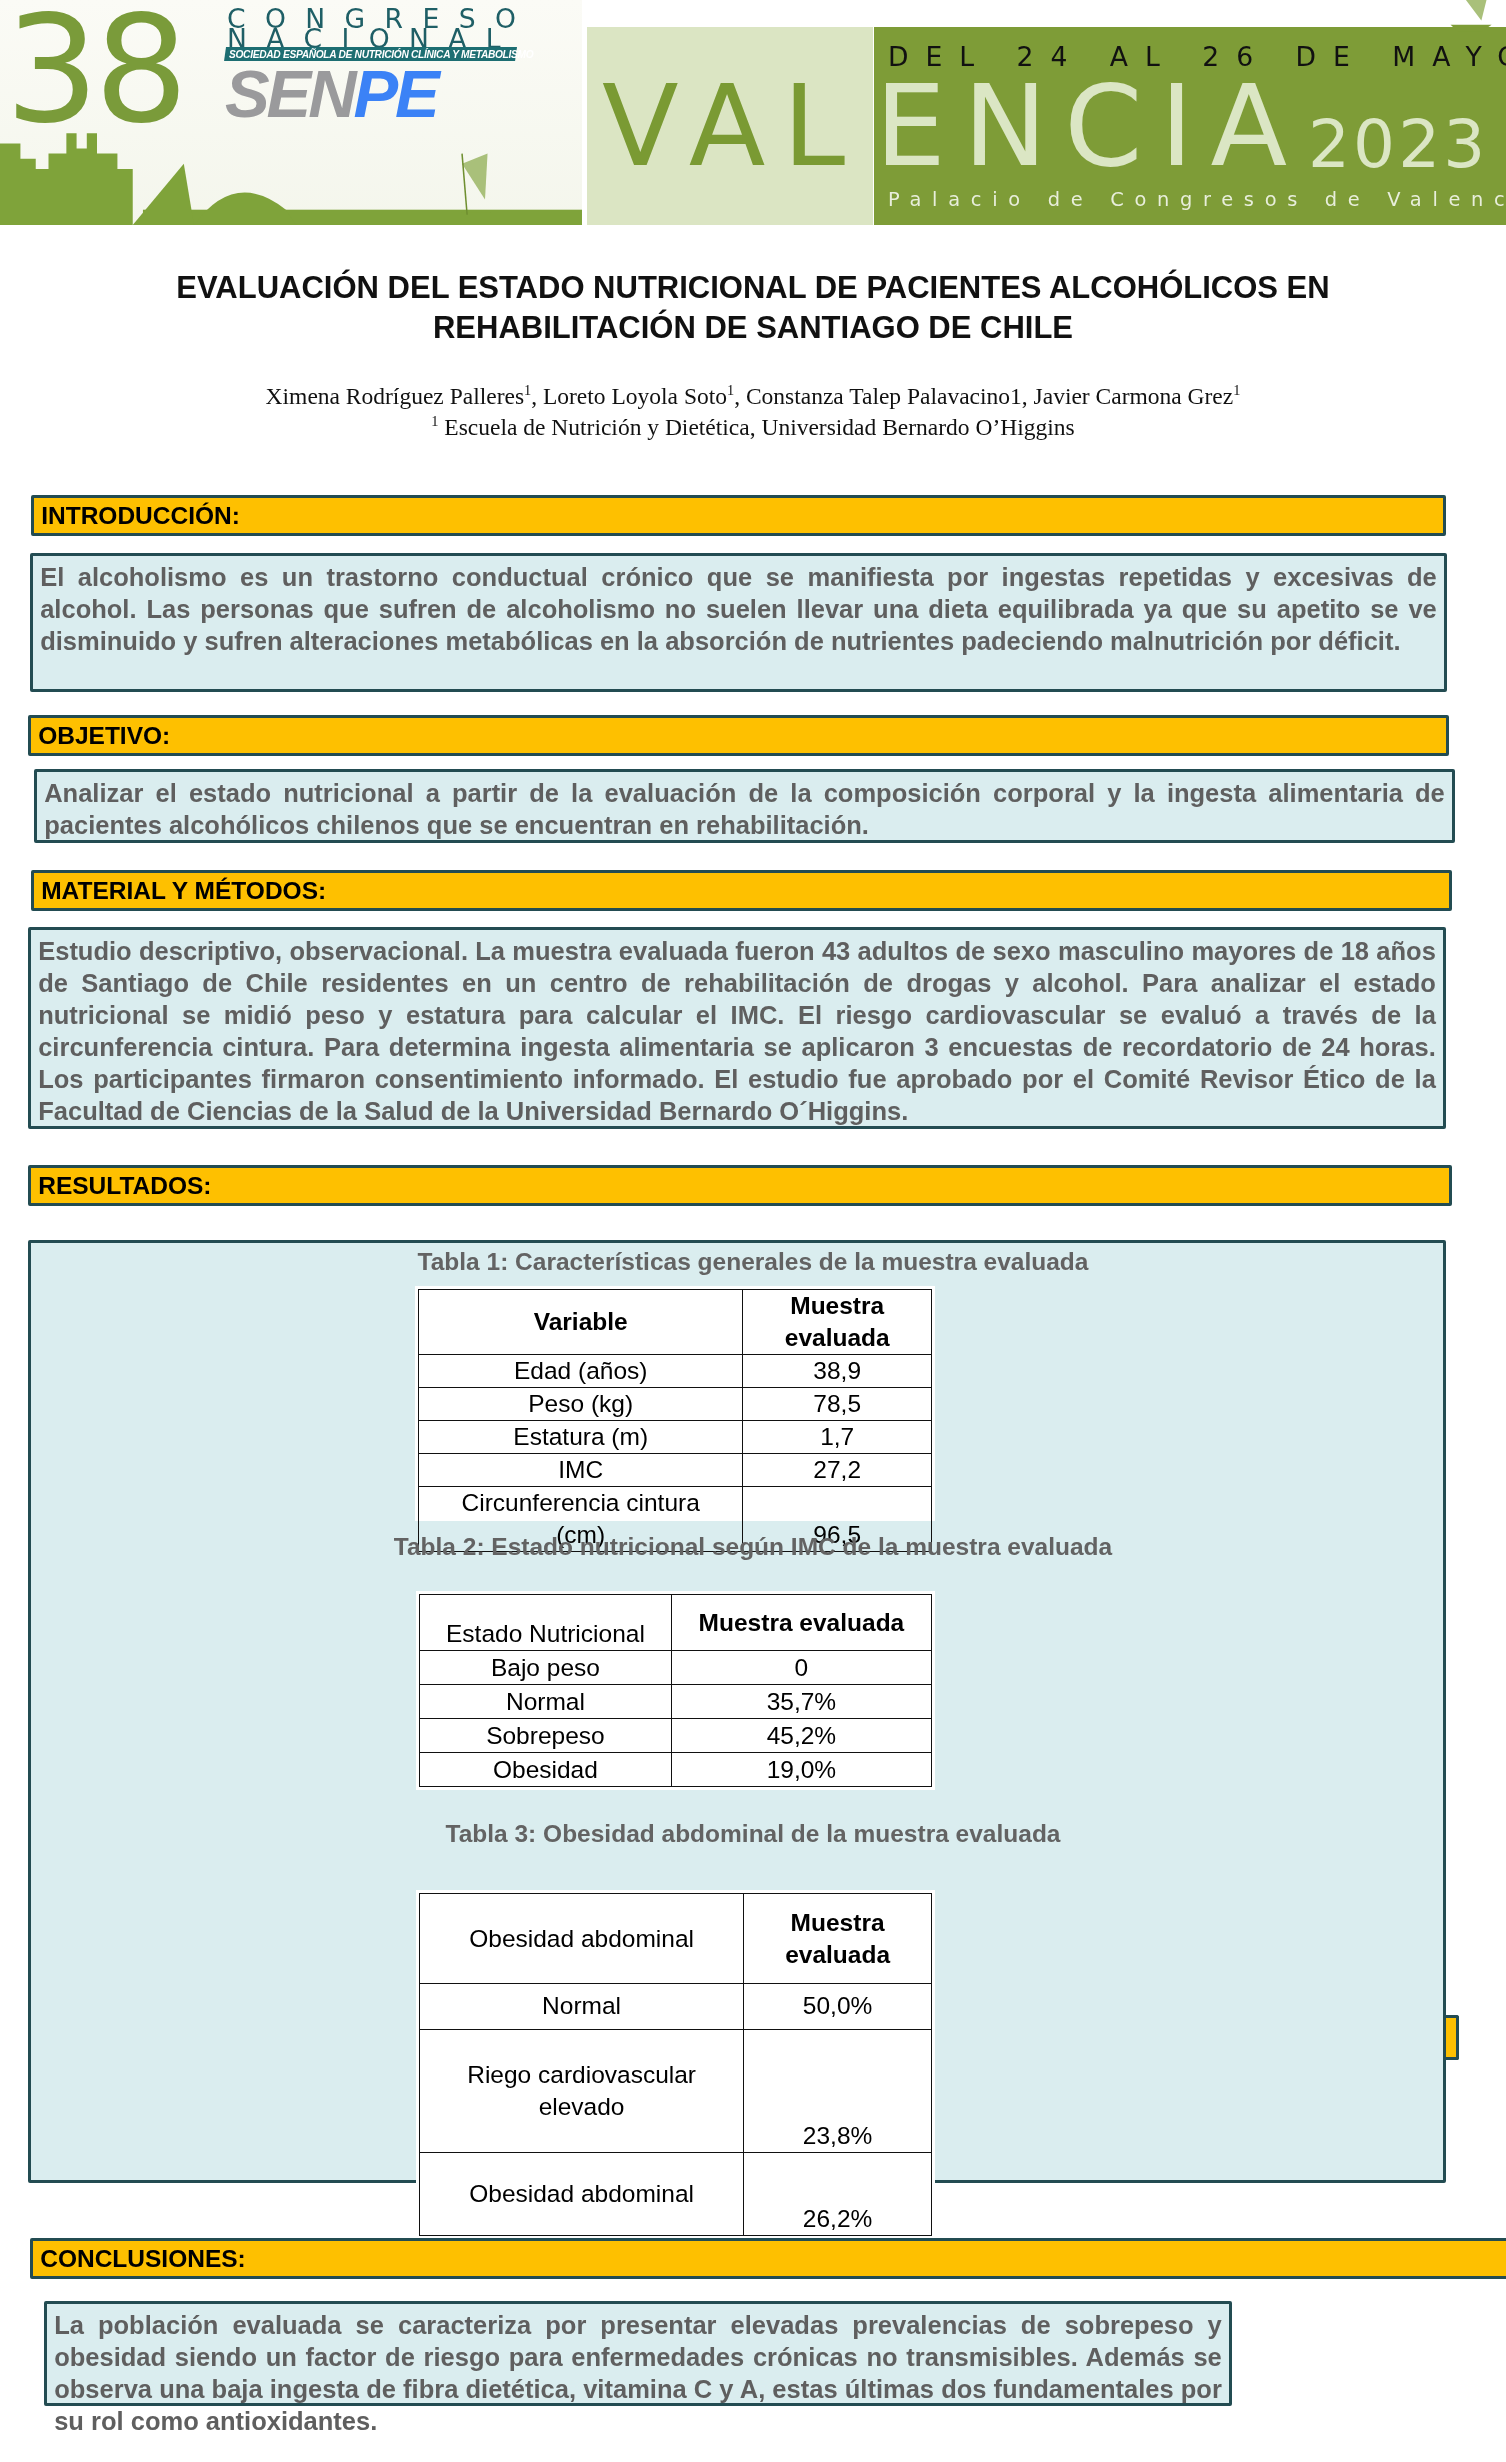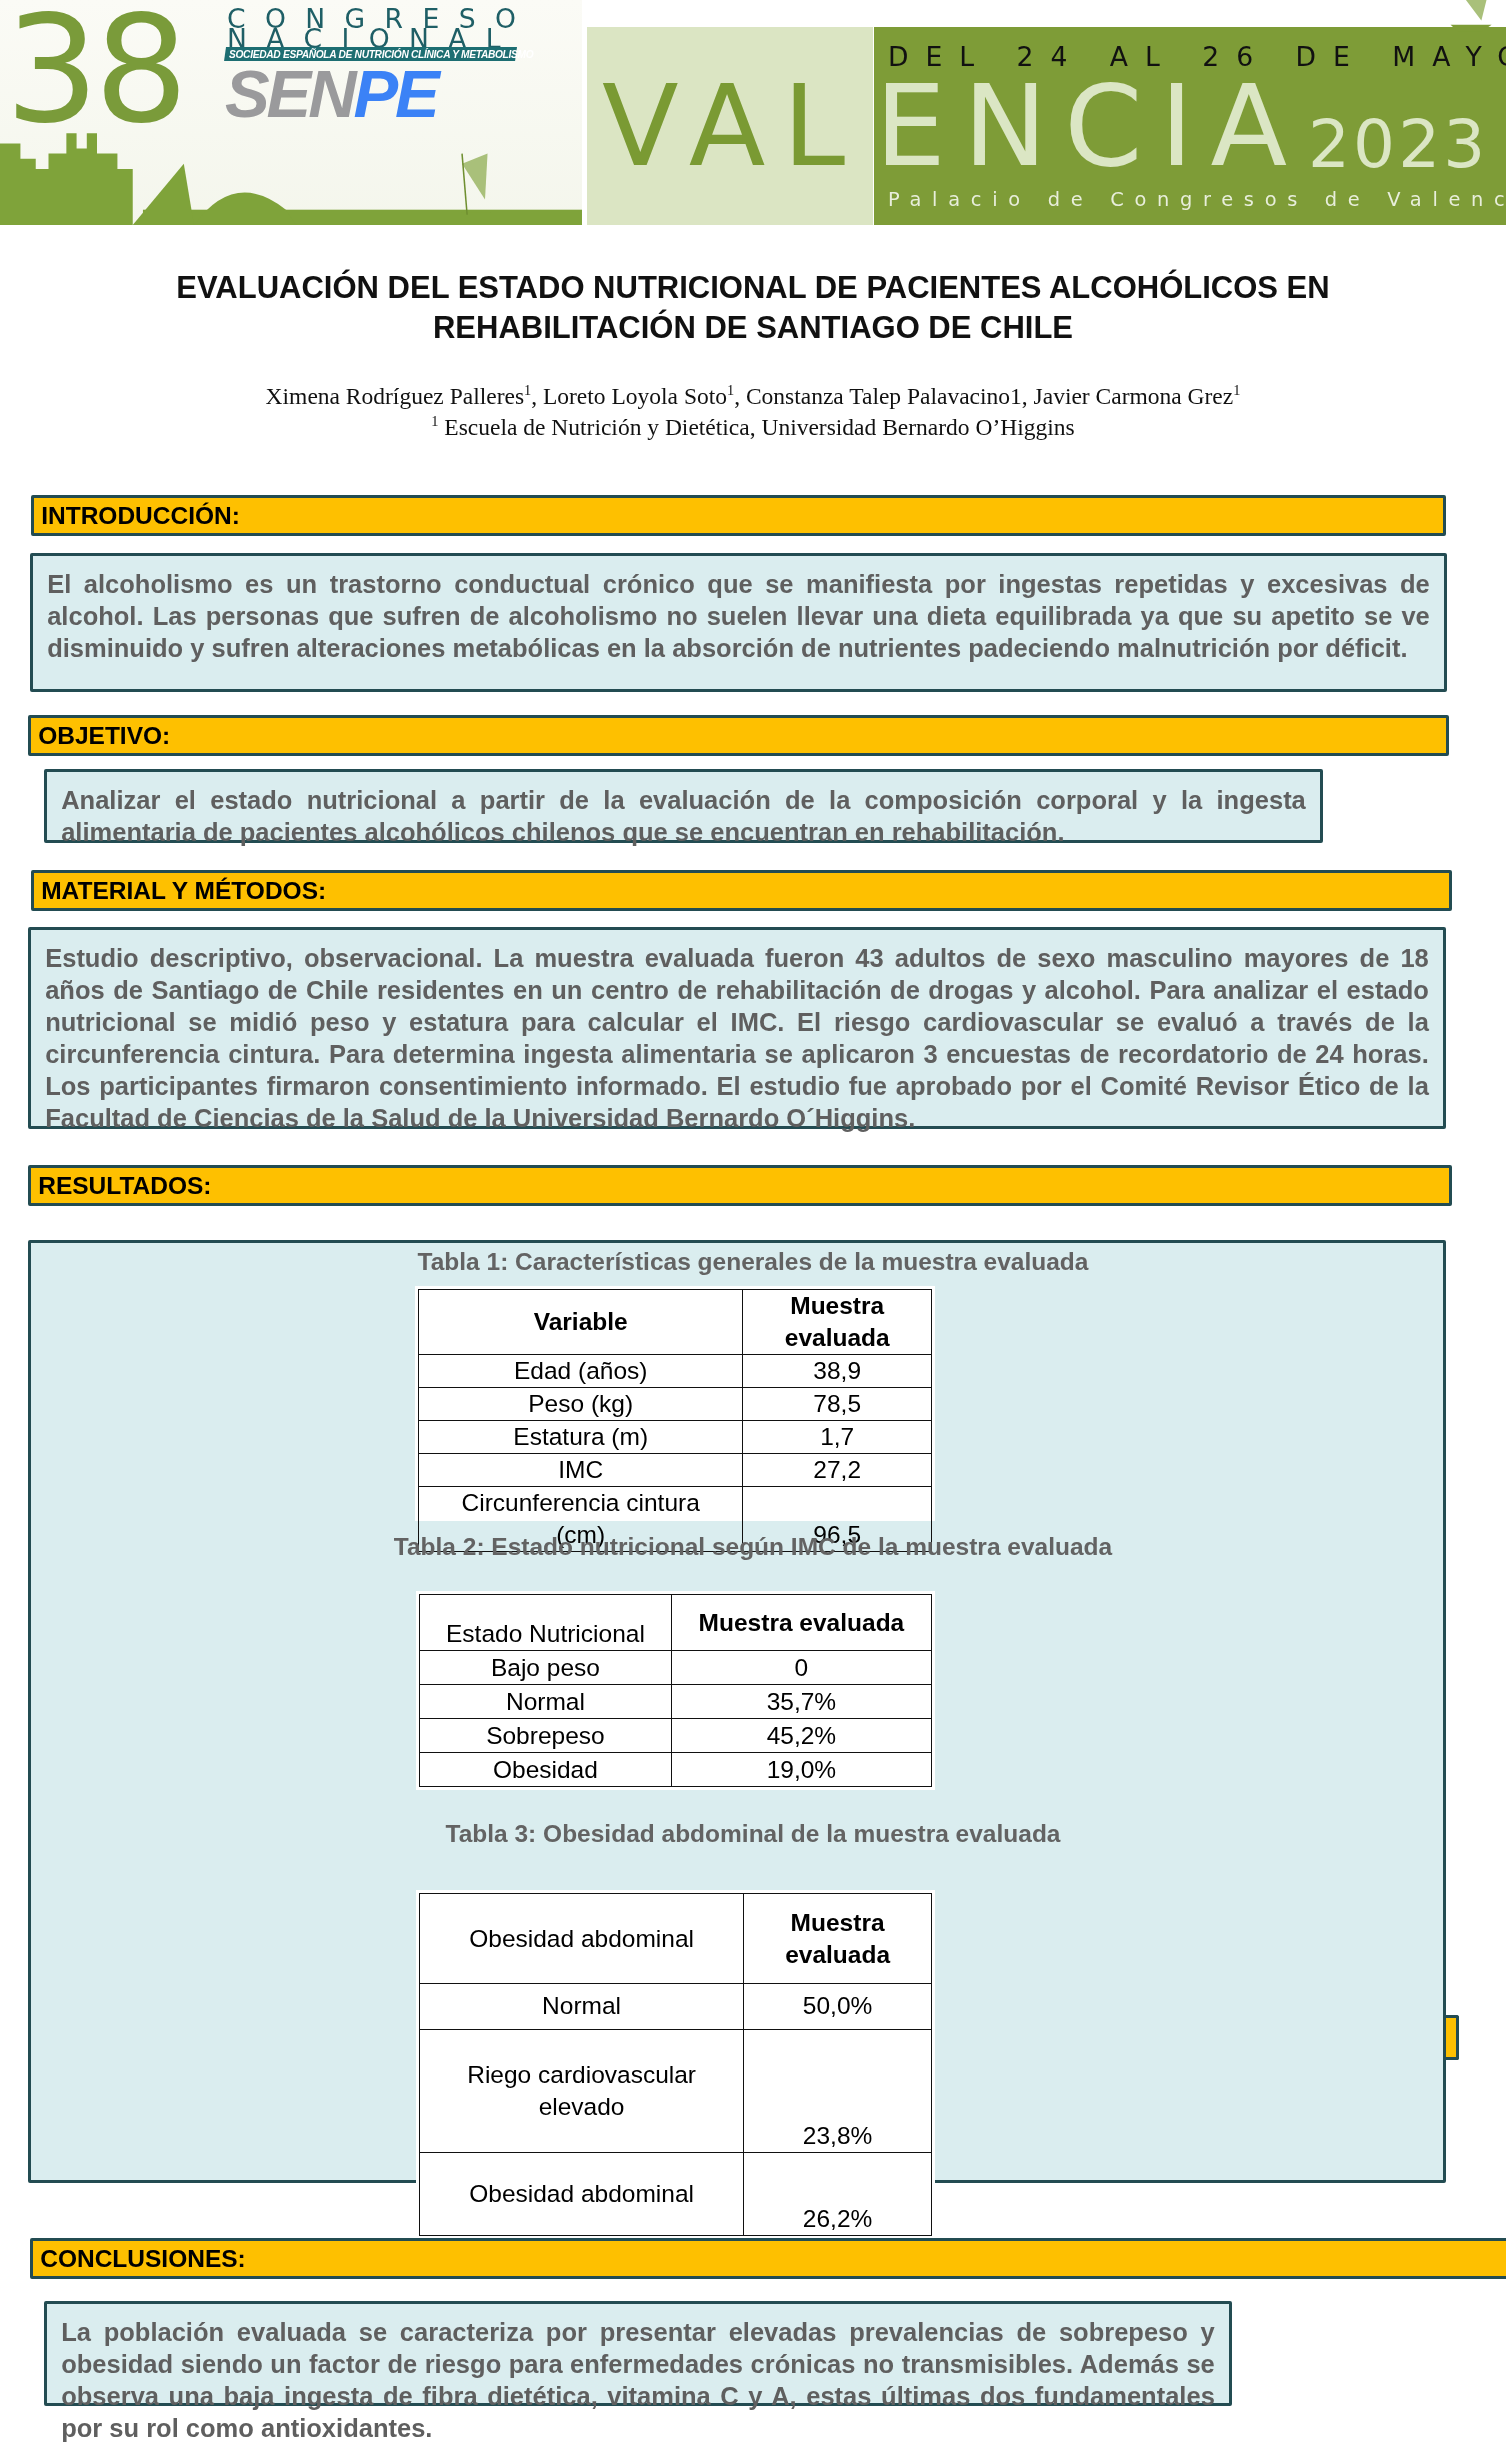--- a/index.html
+++ b/index.html
@@ -23,21 +23,21 @@
   .year{left:1308px;top:112px;font-size:66px;line-height:66px;color:#dbe6c4;letter-spacing:3.1px;font-family:"DejaVu Sans",sans-serif;}
   .palacio{left:888px;top:190px;font-size:19.4px;line-height:20.4px;color:#e8eedb;letter-spacing:10.7px;font-family:"DejaVu Sans",sans-serif;white-space:nowrap;}
   
   .title{left:0;width:1506px;text-align:center;font-weight:bold;font-size:31px;line-height:41px;color:#111;}
   .authors{left:0;width:1506px;text-align:center;font-size:23.5px;line-height:30px;color:#111;font-family:Liberation Serif, serif;}
   .authors sup{font-size:14.3px;}
   
   .sec-hdr{background:#fec000;border:3.1px solid #234c52;border-radius:2px;box-sizing:border-box;}
   .sec-hdr span{position:absolute;left:7.2px;top:50%;transform:translateY(-50%);font-weight:bold;font-size:24.5px;color:#000;}
   .sec-body{background:#daedef;border:3.1px solid #234c52;border-radius:2px;box-sizing:border-box;padding:5.1px 7.2px 0 7.2px;}
-  .sec-body p{margin:7px;font-weight:bold;font-size:25.5px;line-height:32px;color:#5f5f5f;text-align:justify;}
+  .sec-body p{margin:0;font-weight:bold;font-size:25.5px;line-height:32px;color:#5f5f5f;text-align:justify;}
   
   .cap{left:0;width:1506px;text-align:center;font-weight:bold;font-size:24.5px;line-height:29px;color:#636363;}
   .tbl-wrap{background:#ffffff;padding:3px;box-sizing:border-box;}
   table{border-collapse:collapse;width:100%;height:100%;}
   td,th{border:1.5px solid #111;font-size:24.5px;line-height:32px;color:#000;text-align:center;padding:0 3.1px;}
   th{font-weight:bold;}
   th.norm{font-weight:normal;}
   td.val{vertical-align:bottom;}
   td.lbl{vertical-align:middle;}
   .tab-peek{left:1444px;top:2015px;width:15.3px;height:45px;background:#fec000;border:3.1px solid #234c52;border-left:none;border-radius:0 2.6px 2.6px 0;box-sizing:border-box;}
@@ -83,21 +83,21 @@
 <div class="abs sec-hdr" style="left:31px;top:495px;width:1415px;height:41px">
   <span>INTRODUCCIÓN:</span>
 </div>
 <div class="abs sec-body" style="left:30px;top:553px;width:1417px;height:139px">
   <p>El alcoholismo es un trastorno conductual crónico que se manifiesta por ingestas repetidas y excesivas de alcohol. Las personas que sufren de alcoholismo no suelen llevar una dieta equilibrada ya que su apetito se ve disminuido y sufren alteraciones metabólicas en la absorción de nutrientes padeciendo malnutrición por déficit.</p>
 </div>
 
 <div class="abs sec-hdr" style="left:28px;top:715px;width:1421px;height:41px">
   <span>OBJETIVO:</span>
 </div>
-<div class="abs sec-body" style="left:44px;top:769px;width:1279px;height:74px">
+<div class="abs sec-body" style="left:34px;top:769px;width:1421px;height:74px">
   <p>Analizar el estado nutricional a partir de la evaluación de la composición corporal y la ingesta alimentaria de pacientes alcohólicos chilenos que se encuentran en rehabilitación.</p>
 </div>
 
 <div class="abs sec-hdr" style="left:31px;top:870px;width:1421px;height:41px">
   <span>MATERIAL Y MÉTODOS:</span>
 </div>
 <div class="abs sec-body" style="left:28px;top:927px;width:1418px;height:202px">
   <p>Estudio descriptivo, observacional. La muestra evaluada fueron 43 adultos de sexo masculino mayores de 18 años de Santiago de Chile residentes en un centro de rehabilitación de drogas y alcohol. Para analizar el estado nutricional se midió peso y estatura para calcular el IMC. El riesgo cardiovascular se evaluó a través de la circunferencia cintura. Para determina ingesta alimentaria se aplicaron 3 encuestas de recordatorio de 24 horas. Los participantes firmaron consentimiento informado. El estudio fue aprobado por el Comité Revisor Ético de la Facultad de Ciencias de la Salud de la Universidad Bernardo O´Higgins.</p>
 </div>
 

